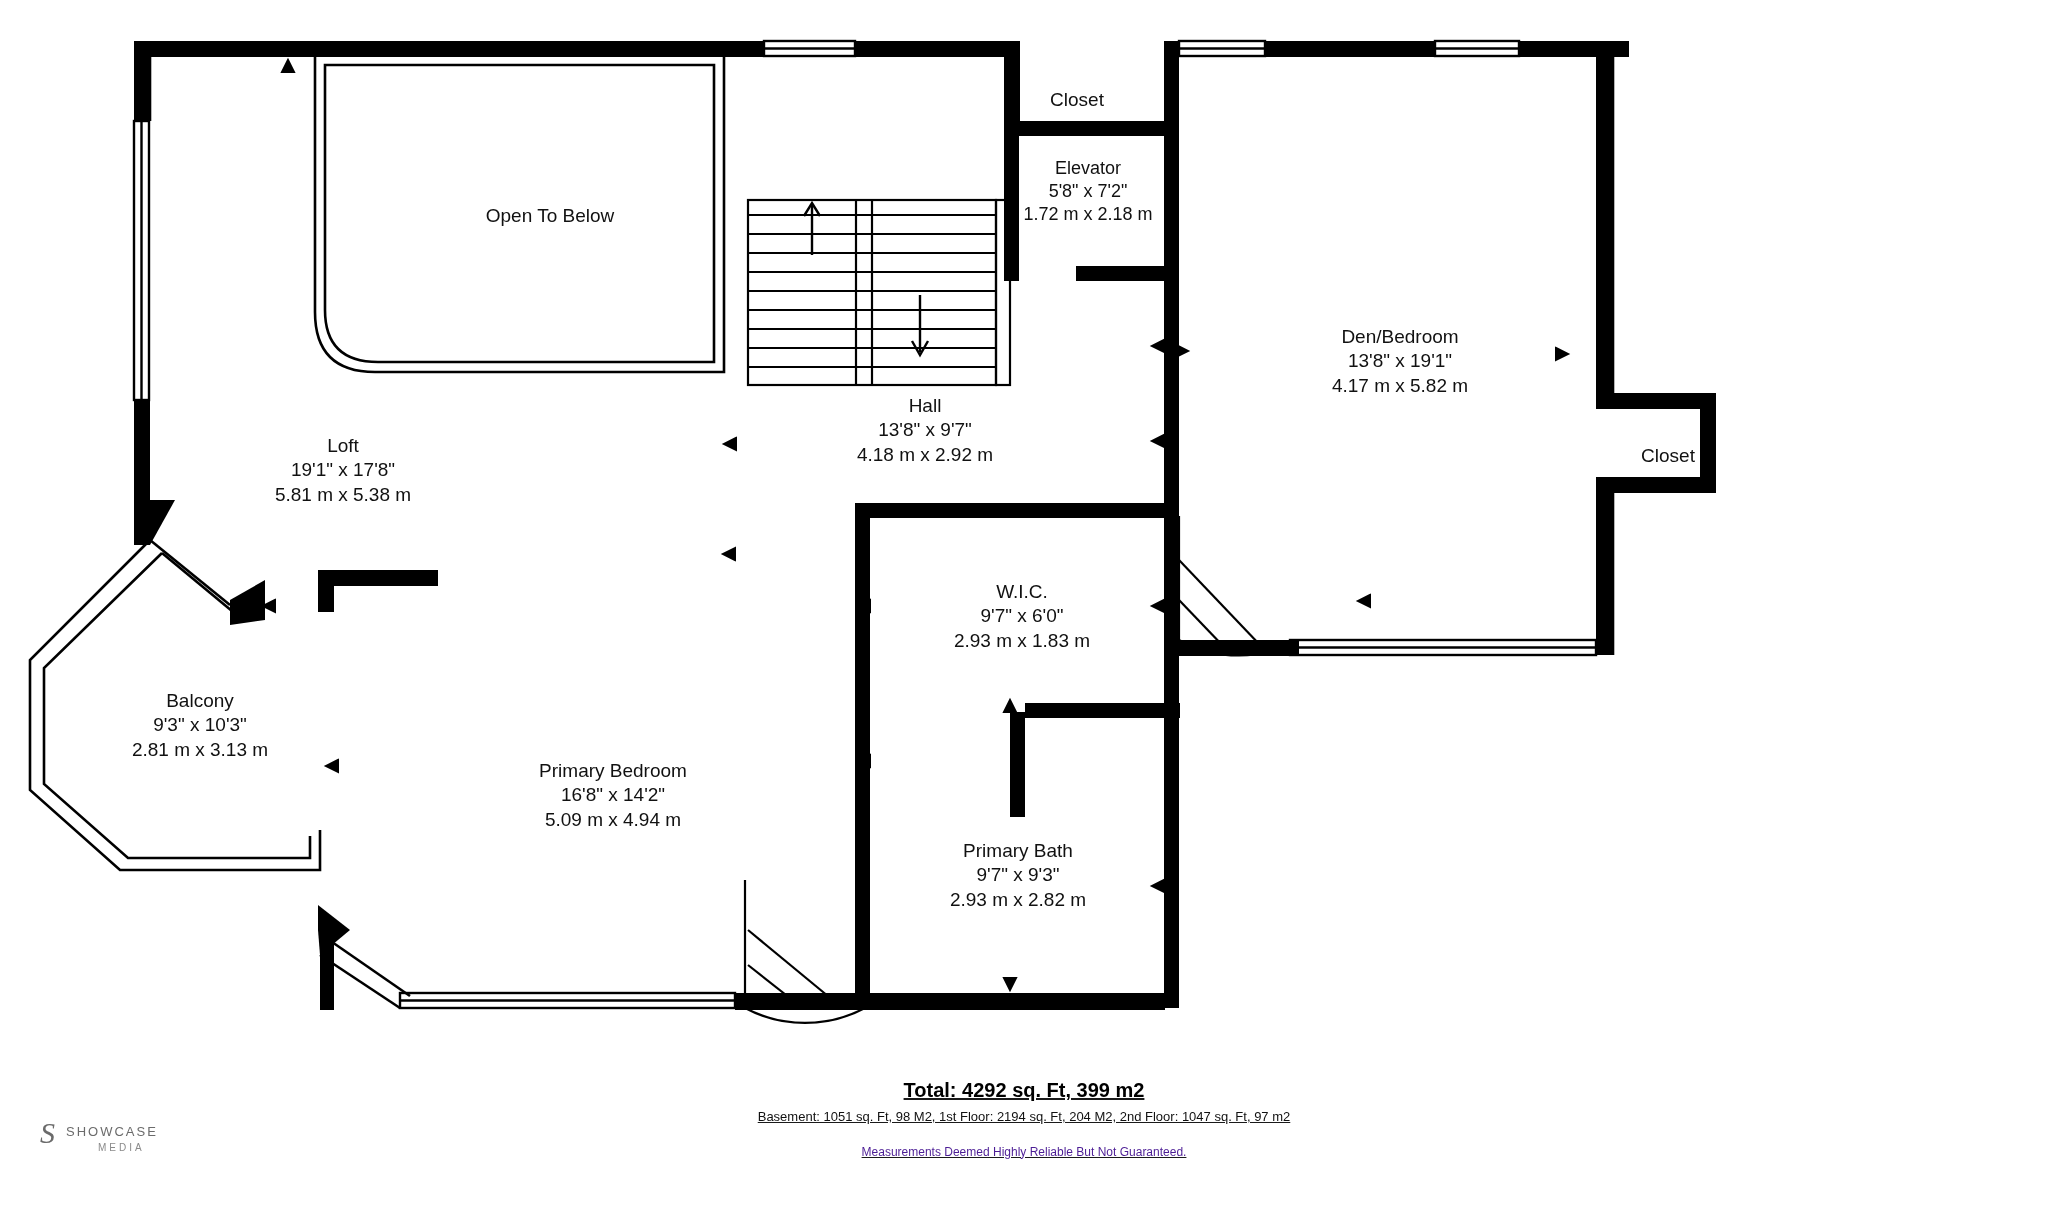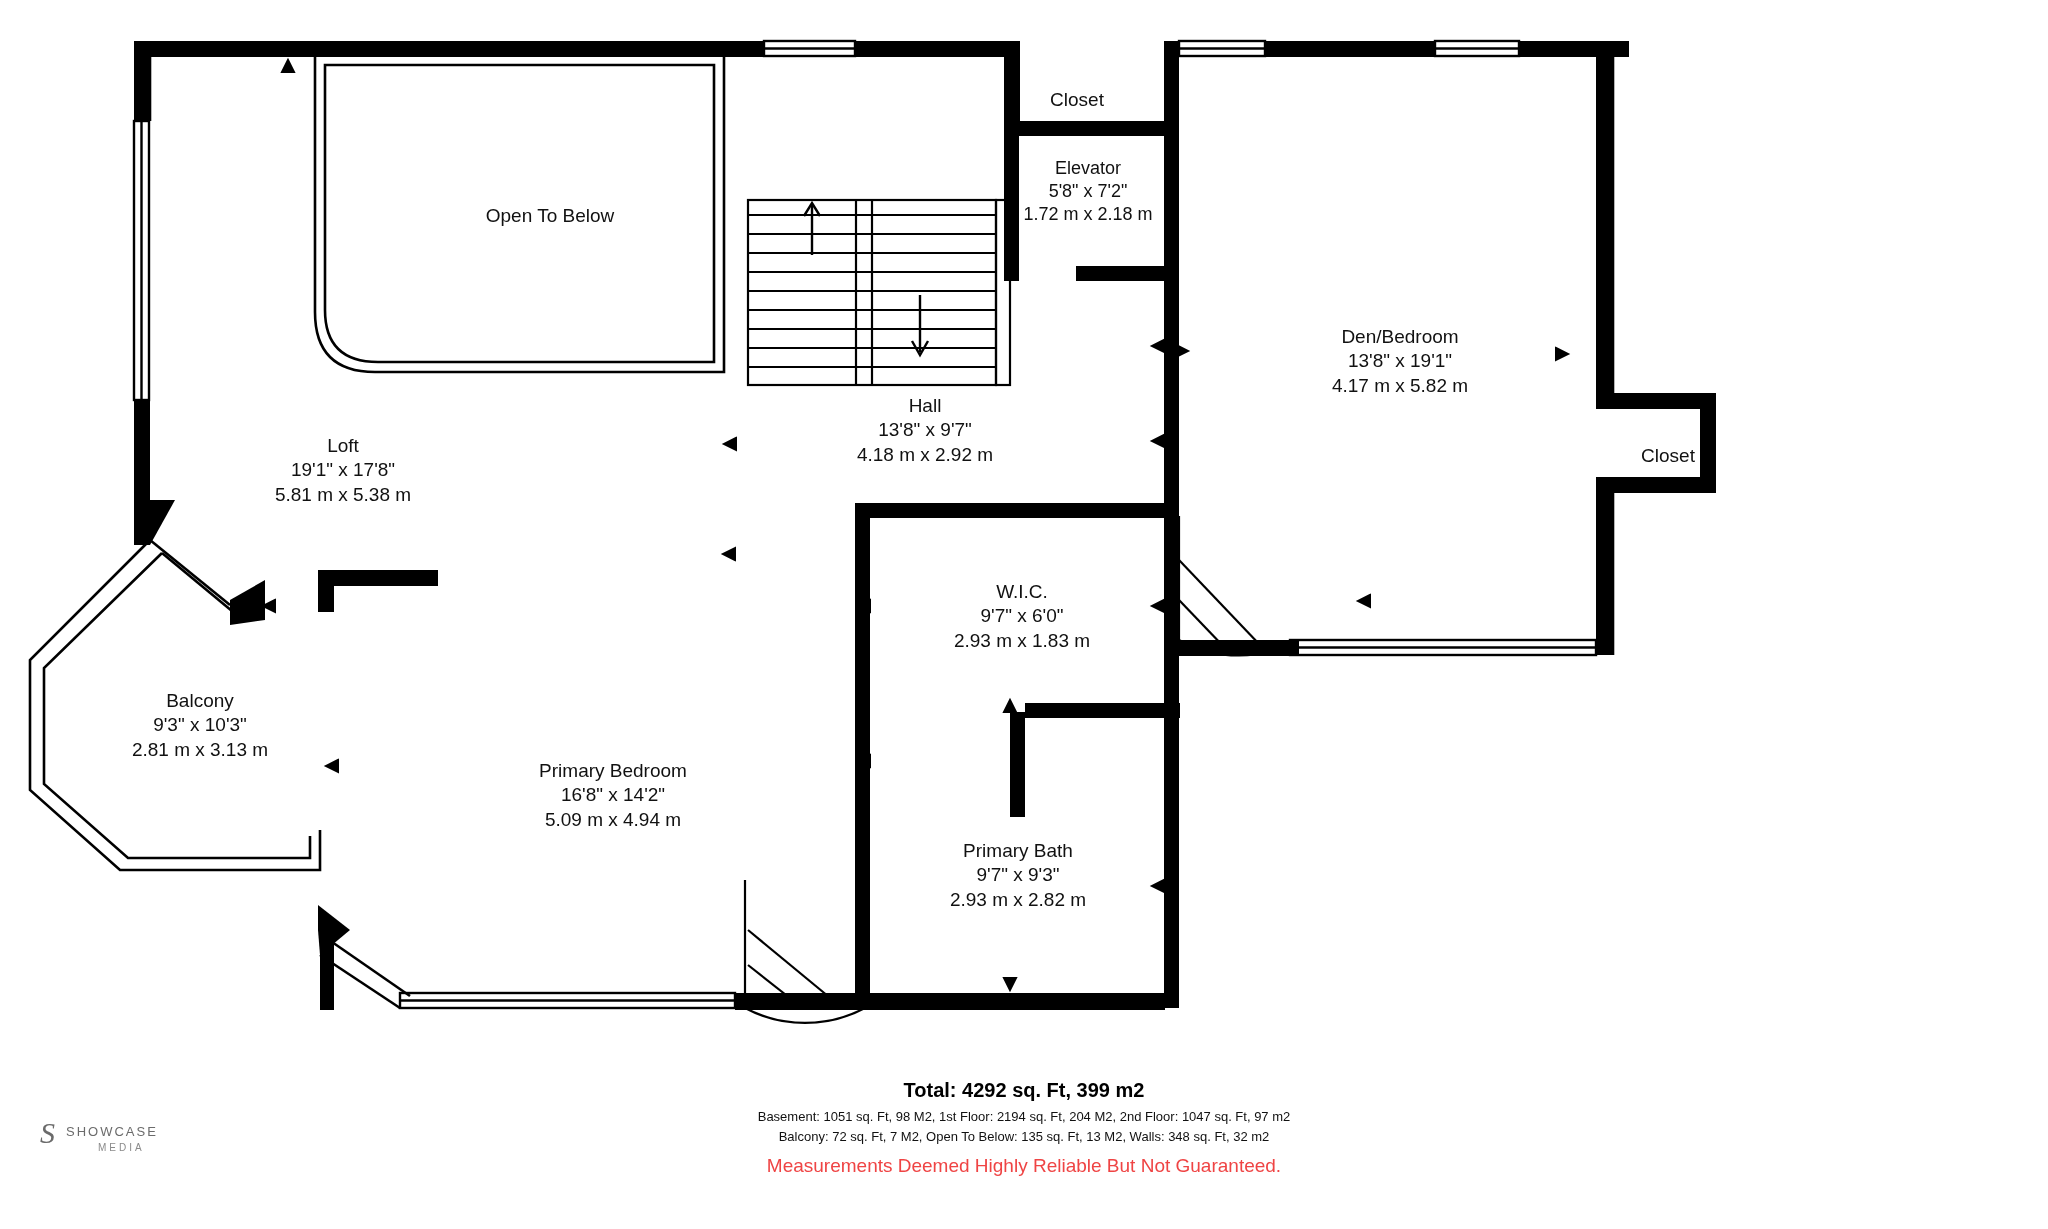--- a/index.html
+++ b/index.html
@@ -34,35 +34,36 @@
   .lbl .d { display: block; }
   .lbl.small { font-size: 18px; }
 
   #footer {
     position: absolute;
     left: 0;
     top: 1075px;
     width: 2048px;
     text-align: center;
     line-height: 1.5;
+    text-decoration: underline;
   }
   #footer .total {
     font-size: 20px;
     font-weight: bold;
     color: #000;
     margin-bottom: 2px;
   }
   #footer .line {
     font-size: 13px;
     color: #111;
   }
   #footer .disclaimer {
-    margin-top: 6px;
-    font-size: 19px;
-    color: #ef4444;
+    margin-top: 16px;
+    font-size: 12px;
+    color: #4c1d95;
   }
   #logo {
     position: absolute;
     left: 38px;
     top: 1108px;
     width: 150px;
     height: 60px;
   }
   #logo .logo-text {
     position: absolute;
@@ -306,21 +307,20 @@
 
 <div class="lbl" style="left:1018px; top:875px;">
   <span class="n">Primary Bath</span>
   <span class="d">9'7" x 9'3"</span>
   <span class="d">2.93 m x 2.82 m</span>
 </div>
 
 <div id="footer">
   <div class="total">Total: 4292 sq. Ft, 399 m2</div>
   <div class="line">Basement: 1051 sq. Ft, 98 M2, 1st Floor: 2194 sq. Ft, 204 M2, 2nd Floor: 1047 sq. Ft, 97 m2</div>
-  <div class="line">Balcony: 72 sq. Ft, 7 M2, Open To Below: 135 sq. Ft, 13 M2, Walls: 348 sq. Ft, 32 m2</div>
   <div class="disclaimer">Measurements Deemed Highly Reliable But Not Guaranteed.</div>
 </div>
 
 <div id="logo">
   <span class="logo-mark">S</span>
   <span class="logo-text">SHOWCASE</span>
   <span class="logo-sub">MEDIA</span>
 </div>
 
 </body></html>

